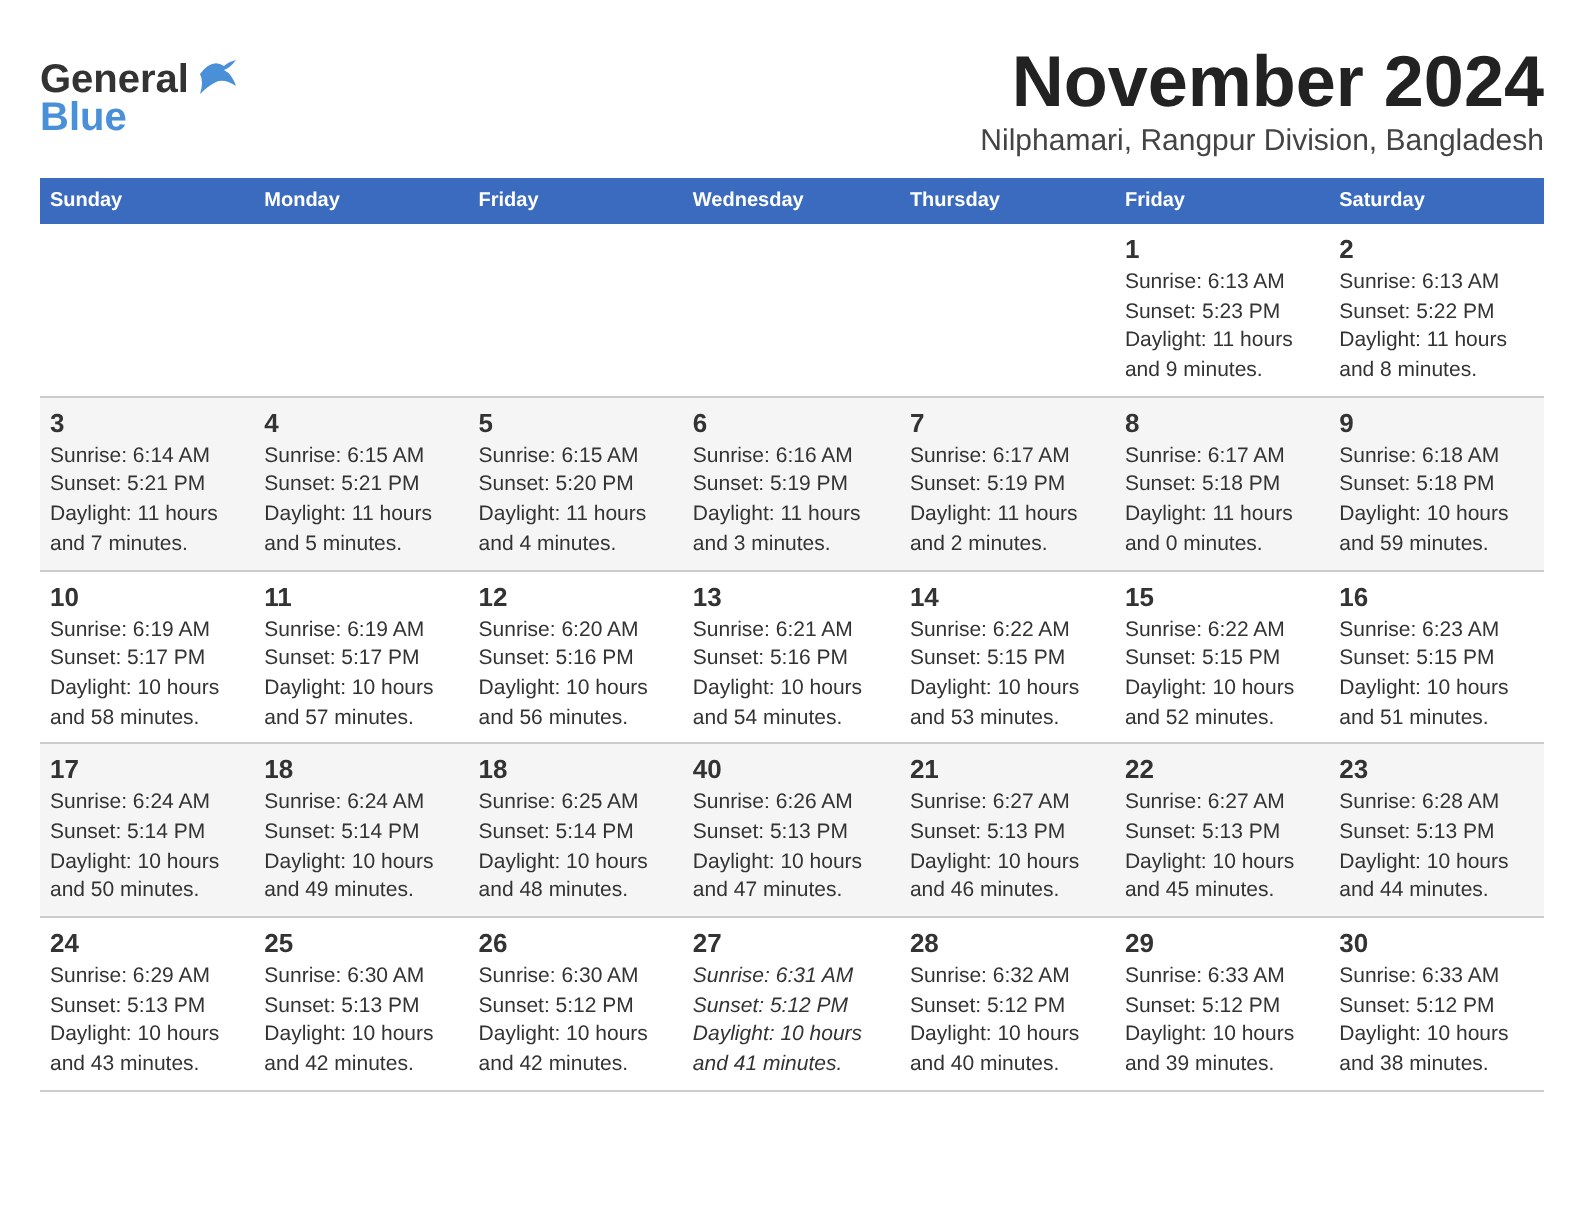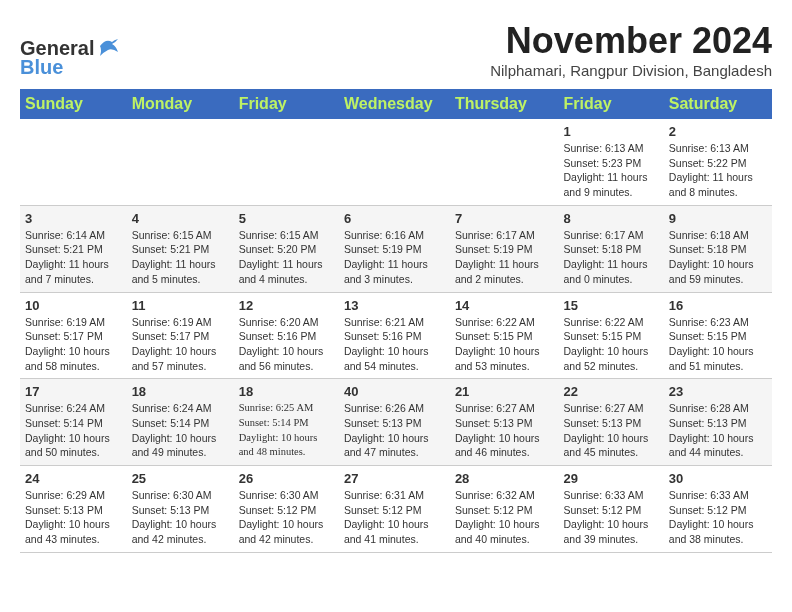--- a/index.html
+++ b/index.html
@@ -5,21 +5,21 @@
     * { margin: 0; padding: 0; box-sizing: border-box; }
     body {
       font-family: Arial, sans-serif;
       background: #fff;
       width: 792px;
       min-height: 612px;
       padding: 20px;
     }
     .header {
       display: flex;
-      align-items: flex-end;
+      align-items: center;
       justify-content: space-between;
       margin-bottom: 10px;
     }
     .logo {
       display: flex;
       flex-direction: column;
       align-items: flex-start;
     }
     .logo-wrapper {
       display: flex;
@@ -38,24 +38,24 @@
       font-size: 15px;
       color: #444;
     }
     table {
       width: 100%;
       border-collapse: collapse;
       font-size: 11px;
     }
     thead tr th {
       background-color: #3a6bbf;
-      color: #bef264;
+      color: #ffffff;
       text-align: left;
       padding: 6px 5px;
-      font-size: 16px;
+      font-size: 10px;
       font-weight: bold;
     }
     tbody tr {
       border-bottom: 1px solid #ccc;
     }
     tbody tr:nth-child(even) {
       background: #f5f5f5;
     }
     tbody tr td {
       vertical-align: top;
@@ -244,21 +244,21 @@
         </td>
         <td>
           <span class="day-num">18</span>
           <div class="day-info" style="white-space: pre-line;">Sunrise: 6:24 AM
 Sunset: 5:14 PM
 Daylight: 10 hours
 and 49 minutes.</div>
         </td>
         <td>
           <span class="day-num">18</span>
-          <div class="day-info" style="white-space: pre-line; font-family: Liberation Serif, serif;">Sunrise: 6:25 AM
+          <div class="day-info" style="white-space: pre-line;">Sunrise: 6:25 AM
 Sunset: 5:14 PM
 Daylight: 10 hours
 and 48 minutes.</div>
         </td>
         <td>
           <span class="day-num">40</span>
           <div class="day-info" style="white-space: pre-line;">Sunrise: 6:26 AM
 Sunset: 5:13 PM
 Daylight: 10 hours
 and 47 minutes.</div>
@@ -302,21 +302,21 @@
         </td>
         <td>
           <span class="day-num">26</span>
           <div class="day-info" style="white-space: pre-line;">Sunrise: 6:30 AM
 Sunset: 5:12 PM
 Daylight: 10 hours
 and 42 minutes.</div>
         </td>
         <td>
           <span class="day-num">27</span>
-          <div class="day-info" style="white-space: pre-line;">Sunrise: 6:31 AM
+          <div class="day-info" style="white-space: pre-line; font-style: italic;">Sunrise: 6:31 AM
 Sunset: 5:12 PM
 Daylight: 10 hours
 and 41 minutes.</div>
         </td>
         <td>
           <span class="day-num">28</span>
           <div class="day-info" style="white-space: pre-line;">Sunrise: 6:32 AM
 Sunset: 5:12 PM
 Daylight: 10 hours
 and 40 minutes.</div>

